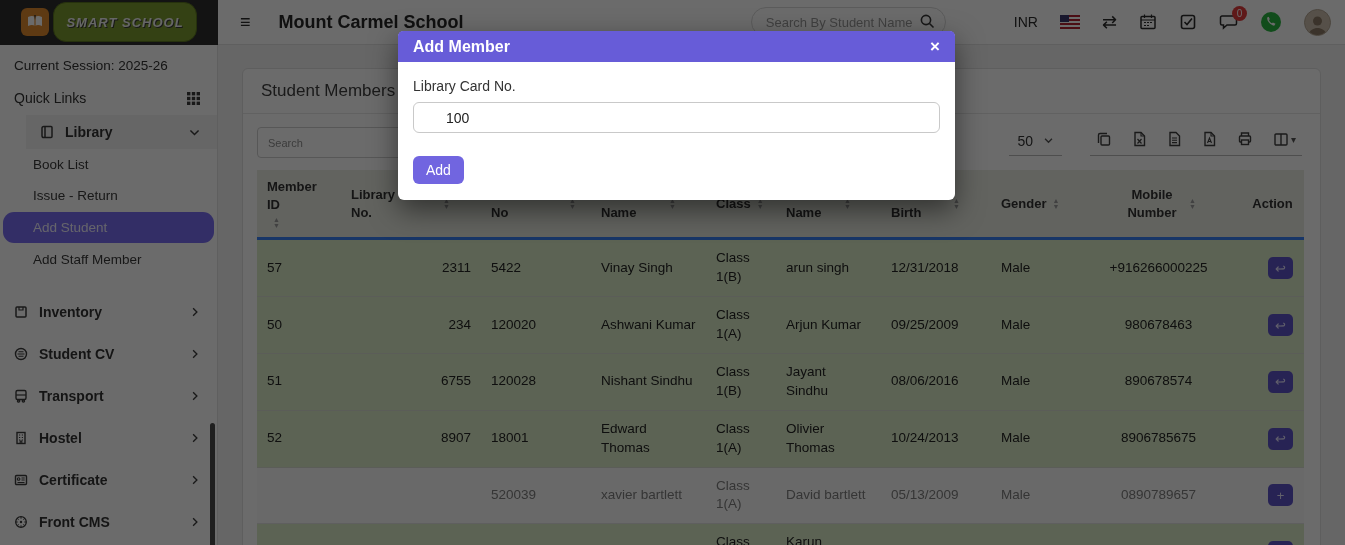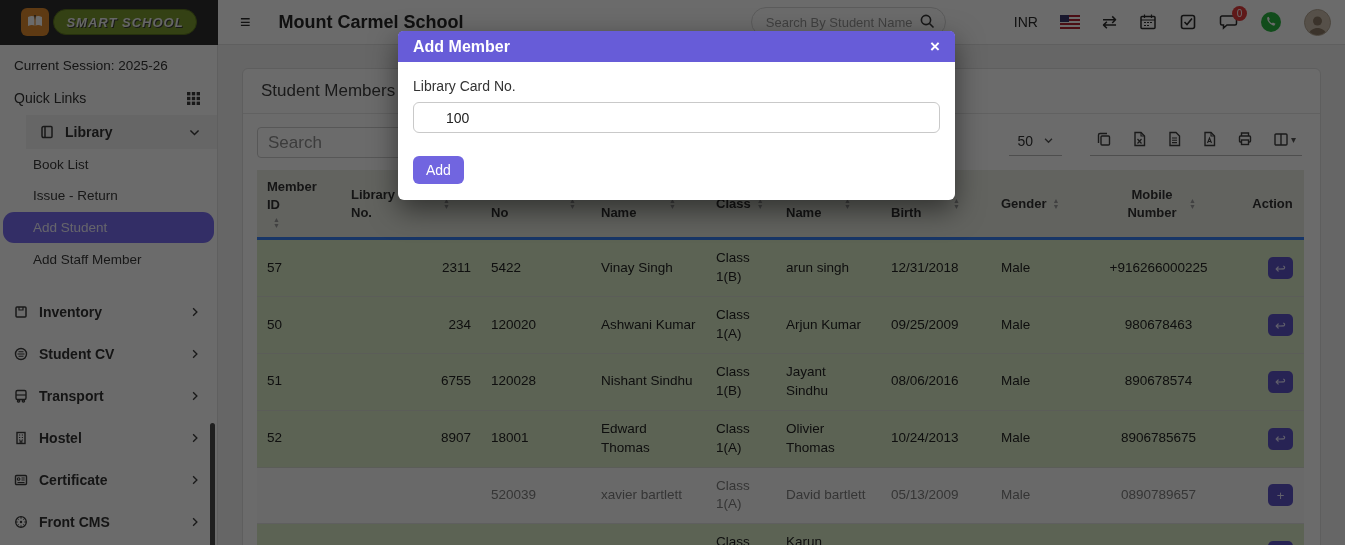--- a/index.html
+++ b/index.html
@@ -3,21 +3,21 @@
 <meta charset="utf-8">
 <style>
   * { box-sizing: border-box; margin: 0; padding: 0; }
   html,body { width:1345px; height:545px; overflow:hidden; font-family:"Liberation Sans", sans-serif; background:#f3f3f3; }
   .app { position:absolute; inset:0; width:1345px; height:545px; }
 
   
   .topbar { position:absolute; top:0; left:0; right:0; height:45px; background:#ffffff; border-bottom:1px solid #e2e2e2; z-index:2; display:flex; align-items:center; }
   .logo-area { width:218px; height:45px; background:#2e2e2e; display:flex; align-items:center; justify-content:center; gap:4px; flex:none; }
   .logo-book { width:28px; height:28px; background:#e08a2e; border-radius:6px; display:flex; align-items:center; justify-content:center; flex:none; }
-  .logo-pill { height:26px; background:#7d9b30; border:1px solid #5c761f; border-radius:13px; display:flex; align-items:center; padding:0 12px; }
+  .logo-pill { height:40px; background:#7d9b30; border:1px solid #5c761f; border-radius:13px; display:flex; align-items:center; padding:0 12px; }
   .logo-pill span { font-size:13px; font-weight:bold; font-style:italic; letter-spacing:1px; color:#f2f2f2; text-shadow:1px 1px 0 #3a3a3a; white-space:nowrap; }
   .hamburger { margin-left:22px; font-size:20px; color:#2b2b2b; cursor:pointer; line-height:1; }
   .school-title { margin-left:28px; font-size:18px; font-weight:bold; color:#262626; white-space:nowrap; }
   .topbar-right { margin-left:auto; display:flex; align-items:center; gap:22px; padding-right:14px; }
   .top-search { position:relative; width:195px; }
   .top-search input { width:100%; height:30px; border:1px solid #d9d9d9; border-radius:15px; padding:0 32px 0 14px; font-size:13px; color:#444; background:#fff; font-family:"Liberation Sans", sans-serif; }
   .top-search input::placeholder { color:#9a9a9a; }
   .top-search .mag { position:absolute; right:10px; top:6px; }
   .currency { font-size:14px; font-weight:500; color:#2b2b2b; cursor:pointer;margin-left:46px; }
   .tb-ico { display:flex; align-items:center; justify-content:center; cursor:pointer; position:relative; }
@@ -36,21 +36,21 @@
   .modules { margin-top:16px; }
   .module { display:flex; align-items:center; gap:10px; padding:13px 16px 13px 13px; font-weight:bold; color:#333; cursor:pointer; }
   .module .chev { margin-left:auto; }
   .side-thumb { position:absolute; right:2px; top:378px; width:5px; height:170px; background:#4a4a4a; border-radius:3px; }
 
   
   .content { position:absolute; top:45px; left:218px; right:0; bottom:0; background:#f3f3f3; overflow:hidden; }
   .card { position:absolute; left:24px; top:23px; width:1079px; height:560px; background:#ffffff; border:1px solid #e0e0e0; border-radius:6px; }
   .card-title { padding:12px 18px; font-size:17px; font-weight:500; color:#3f3f3f; border-bottom:1px solid #e6e6e6; }
   .toolbar { display:flex; align-items:center; padding:13px 18px 12px 14px; }
-  .tbl-search input { width:225px; height:31px; border:1px solid #cfcfcf; border-radius:4px; padding:0 10px; font-size:17px; color:#444; font-family:"Liberation Sans", sans-serif; }
+  .tbl-search input { width:225px; height:31px; border:1px solid #cfcfcf; border-radius:4px; padding:0 10px; font-size:11px; color:#444; font-family:"Liberation Sans", sans-serif; }
   .tbl-search input::placeholder { color:#8f8f8f; }
   .toolbar-right { margin-left:auto; display:flex; align-items:center; gap:28px; }
   .page-size { display:flex; align-items:center; gap:10px; font-size:14px; color:#333; border-bottom:1px solid #b9b9b9; padding:3px 8px 6px 8px; cursor:pointer; }
   .page-size .caret { font-size:11px; color:#555; }
   .export-group { display:flex; align-items:center; gap:20px; border-bottom:1px solid #b9b9b9; padding:2px 6px 8px 6px; }
   .export-group .exp { cursor:pointer; display:flex; align-items:center; }
   .col-caret { font-size:10px; color:#555; margin-left:2px; }
 
   
   table.members { border-collapse:collapse; table-layout:fixed; width:1047px; margin-left:14px; font-size:13.5px; color:#242424; }

